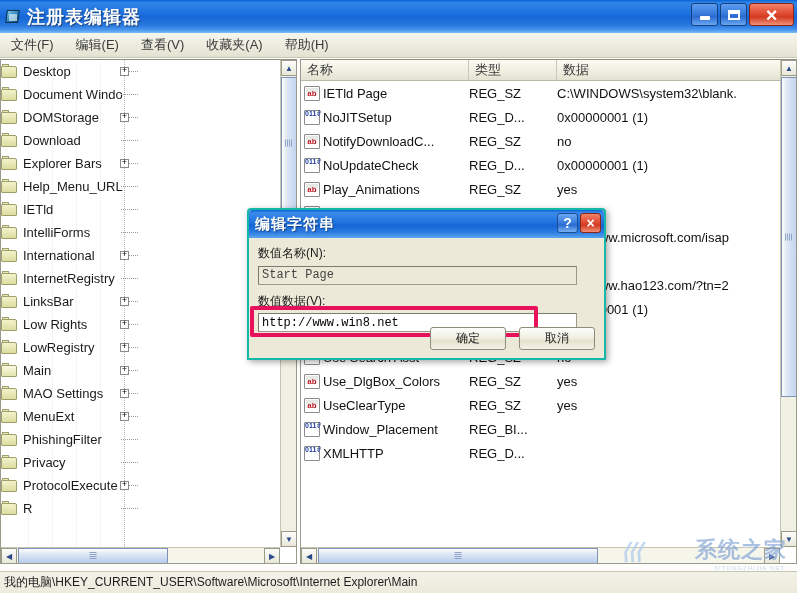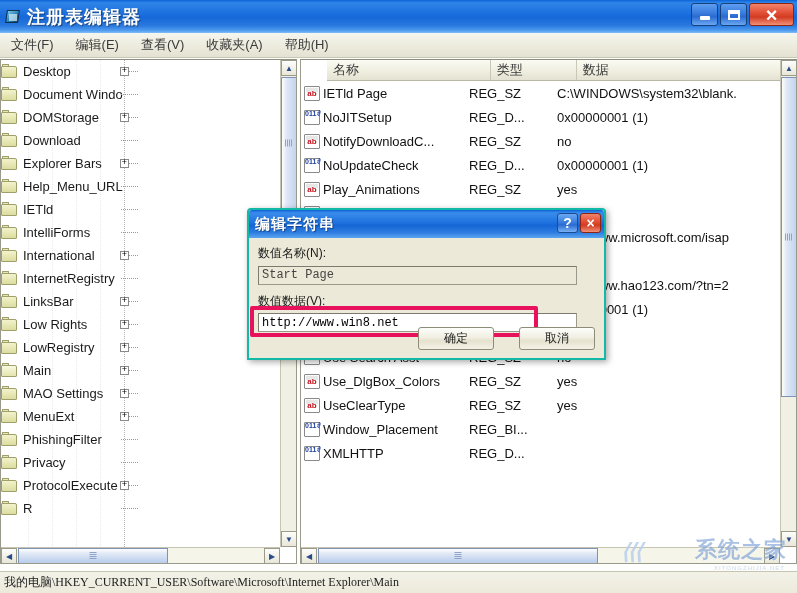--- a/index.html
+++ b/index.html
@@ -133,21 +133,20 @@
   
   .listpane {
     position: absolute; left: 300px; top: 59px; width: 497px; height: 505px;
     background: #ffffff; border: 1px solid #9a9a8c; border-top:1px solid #8d8d80;
     overflow: hidden;
   }
   .list-header {
     display: flex; height: 21px;
     background: linear-gradient(to bottom,#fbfbf4 0%,#eeedde 60%,#e4e3d2 100%);
     border-bottom: 1px solid #b9b8a6;
-    margin-left: 26px;
   }
   .lh {
     font-size: 13px; color:#3a3a3a; padding-left: 6px; line-height: 20px;
     border-right: 1px solid #c9c8b6; overflow: hidden; white-space: nowrap;
   }
   .lh.c1 { width: 168px; }
   .lh.c2 { width: 88px; }
   .lh.c3 { width: 225px; border-right: none; }
 
   .list-rows { position: relative; }
@@ -205,21 +204,21 @@
           background: repeating-linear-gradient(to bottom,#8fa4c6 0 1px,transparent 1px 2px); }
 
   
   .statusbar {
     position: absolute; left: 0; bottom: 0; width: 797px; height: 22px;
     background: linear-gradient(to bottom,#f3f2e8 0%,#eceadb 100%);
     border-top: 1px solid #c6c5b2;
     display: flex; align-items: center; padding-left: 4px;
   }
   .status-text {
-    font-family: Liberation Serif, serif;
+    font-family: Liberation Sans, sans-serif;
     font-size: 12px; color:#1c1c1c; white-space: nowrap;
   }
 
   
   .dialog {
     position: absolute; left: 247px; top: 208px; width: 359px; height: 152px;
     background: #ece9d8;
     border: 2px solid #14b8a6;
     box-shadow: 2px 2px 6px rgba(0,0,0,.35);
     border-radius: 4px 4px 0 0;
@@ -253,21 +252,21 @@
   .dlg-input.value {
     background: #ffffff; color:#000;
   }
   .field-wrap { position: relative; margin-bottom: 8px; }
   .highlight-box {
     position: absolute; left: -8px; top: -6px; width: 288px; height: 31px;
     border: 4px solid #e8125c; border-radius: 2px;
     pointer-events: none;
   }
   .dlg-actions {
-    position: absolute; right: 9px; bottom: 8px; display: flex; gap: 25px;
+    position: absolute; right: 9px; bottom: 8px; display: flex; gap: 13px;
   }
   .dlg-btn {
     width: 76px; height: 23px;
     background: linear-gradient(to bottom,#fdfdfb 0%,#f1efe2 45%,#e4e1ce 60%,#f4f2e6 100%);
     border: 1px solid #8d8c79; border-radius: 3px;
     font-size: 12px; color:#1a1a1a;
     display: flex; align-items:center; justify-content:center;
   }
 
   

